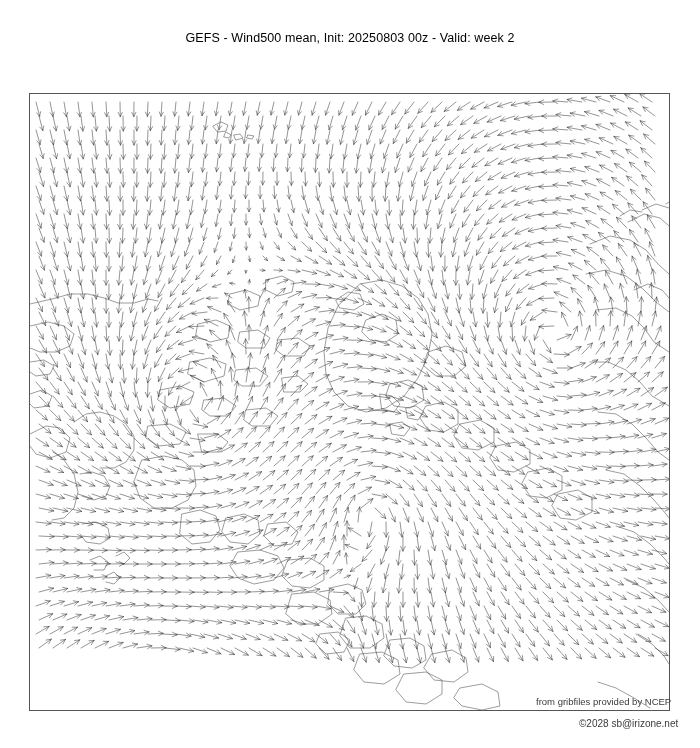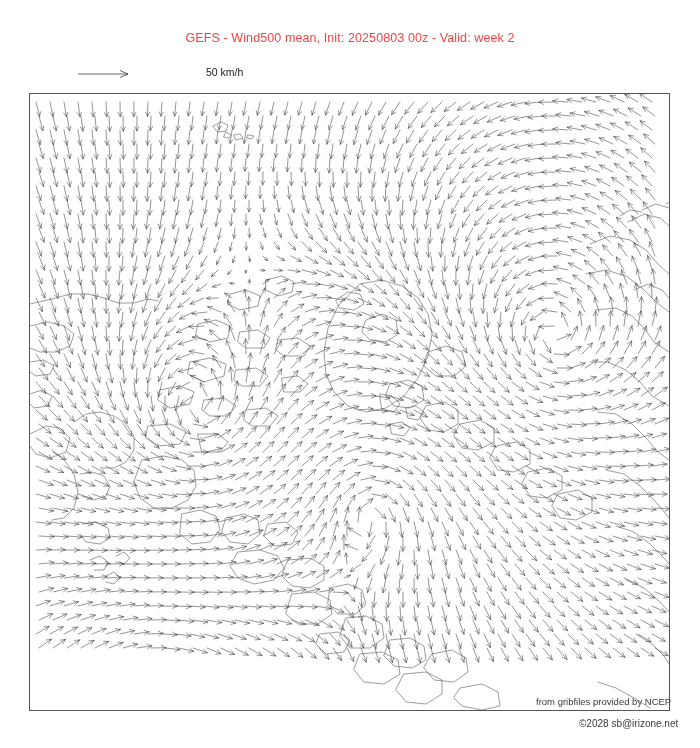--- a/index.html
+++ b/index.html
@@ -22,21 +22,21 @@
     width: 700px;
     height: 748px;
   }
   #title {
     position: absolute;
     left: 0;
     top: 31px;
     width: 700px;
     text-align: center;
     font-size: 12.5px;
-    color: #ef4444;
+    color: #000000;
     letter-spacing: 0.1px;
     white-space: nowrap;
   }
   #legend {
     position: absolute;
     left: 76px;
     top: 62px;
     width: 300px;
     height: 24px;
   }
@@ -98,28 +98,20 @@
     stroke-linecap: round;
   }
 </style>
 </head>
 <body>
 
 <div id="page">
 
   <div id="title">GEFS - Wind500 mean, Init: 20250803 00z - Valid: week 2</div>
 
-  <div id="legend">
-    <svg width="300" height="24" viewBox="0 0 300 24">
-      <line x1="2" y1="12" x2="52" y2="12" stroke="#3c3c3c" stroke-width="0.8"></line>
-      <line x1="52" y1="12" x2="44" y2="8.5" stroke="#3c3c3c" stroke-width="0.8"></line>
-      <line x1="52" y1="12" x2="44" y2="15.5" stroke="#3c3c3c" stroke-width="0.8"></line>
-    </svg>
-    <div id="legend-label">50 km/h</div>
-  </div>
 
   <div id="map-frame">
     <svg id="map-svg" width="639" height="616" viewBox="0 0 639 616">
 
       <g>
 
         <path class="coast" d="M183 32 L191 28 L198 31 L196 37 L188 38 Z"></path>
         <path class="coast" d="M196 38 L201 41 L199 44 L194 43 Z"></path>
         <path class="coast" d="M204 41 L210 40 L213 44 L206 46 Z"></path>
         <path class="coast" d="M218 41 L224 42 L222 45 L217 44 Z"></path>

